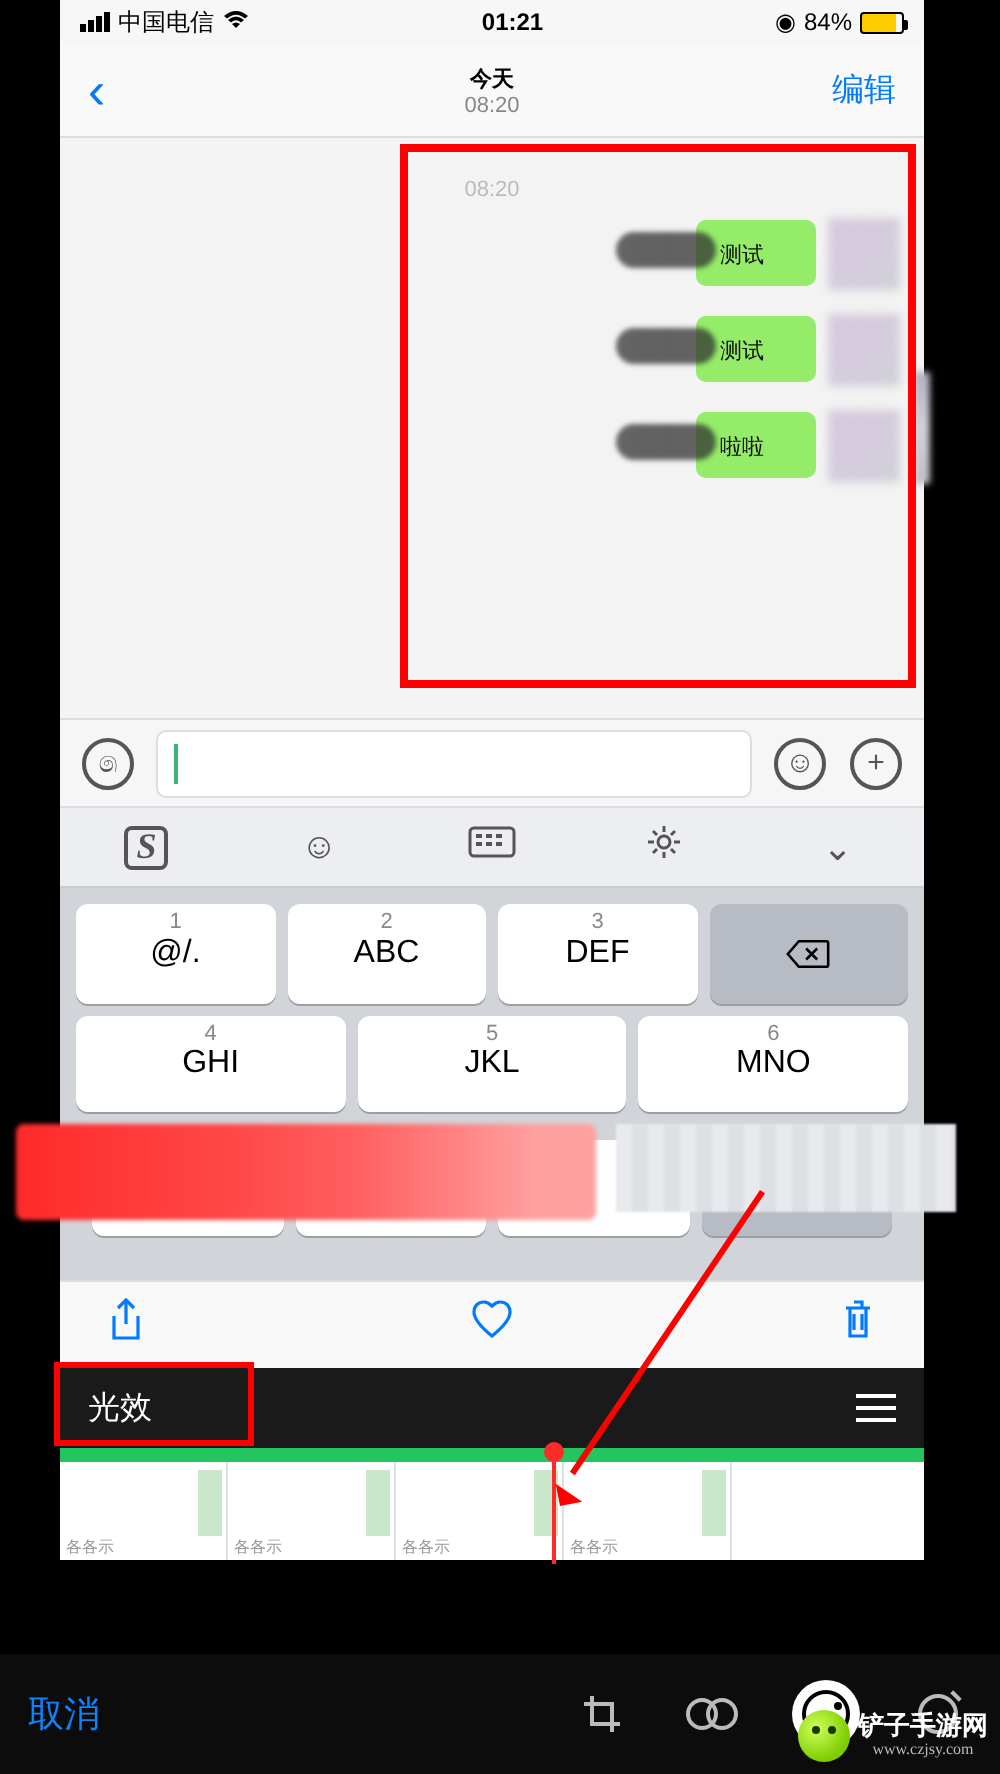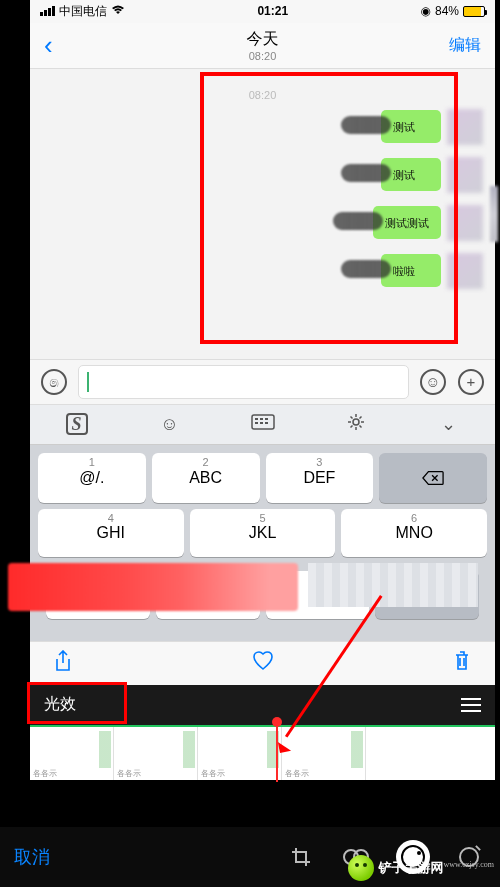--- a/index.html
+++ b/index.html
@@ -9,21 +9,21 @@
     font-family: -apple-system, "Helvetica Neue", Arial, sans-serif;
     background: #000;
     font-size: 14px;
     position: relative;
     overflow: hidden;
   }
   .phone-frame {
     position: absolute;
     left: 30px;
     top: 0;
-    width: 465px;
+    width: 432px;
     height: 780px;
     background: #4c1d95;
     display: flex;
     flex-direction: column;
   }
   
   .status-bar {
     height: 24px;
     background: #f7f7f7;
     display: flex;
@@ -50,21 +50,21 @@
     background: #f9f9f9;
     border-bottom: 1px solid #ddd;
     display: flex;
     align-items: center;
     justify-content: space-between;
     padding: 0 14px;
     position: relative;
   }
   .back-chevron { font-size:26px; color:#007aff; font-weight:300; }
   .nav-title { position:absolute; left:0; right:0; text-align:center; pointer-events:none;}
-  .nav-title .t1 { font-size:16px; font-weight:400; color:#000; }
+  .nav-title .t1 { font-size:11px; font-weight:700; color:#000; }
   .nav-title .t2 { font-size:11px; color:#888; }
   .nav-edit { color:#007aff; font-size:16px; }
 
   
   .chat-area {
     flex: 0 0 290px;
     background: #f3f3f3;
     position: relative;
     padding: 20px 12px 10px;
   }
@@ -241,21 +241,21 @@
   }
   .menu-lines{ display:flex;flex-direction:column;gap:4px;}
   .menu-lines span{ width:20px;height:2px;background:#fff; display:block;}
 
   
   .thumb-strip{
     height:58px;
     background:#fff;
     display:flex;
     position:relative;
-    border-top:2px solid #22c55e;
+    border-top:7px solid #22c55e;
   }
   .thumb{
     width:84px;height:100%;
     border-right:1px solid #e0e0e0;
     background:
       linear-gradient(#fff,#fff) padding-box,
       repeating-linear-gradient(180deg, transparent 0 4px, #333 4px 5px) 6px 6px/70px 40px no-repeat;
     position:relative;
   }
   .thumb::before{
@@ -335,21 +335,21 @@
     font-size:12px;
   }
   .wm-logo{
     width:26px;height:26px;
     background:radial-gradient(circle at 35% 35%, #cfff5a, #7ccc00 70%);
     border-radius:50%;
     position:relative;
   }
   .wm-eye{position:absolute;width:4px;height:4px;background:#163a00;border-radius:50%;top:8px;}
   .wm-eye.l{left:7px}.wm-eye.r{left:15px}
-  .wm-text{display:flex;line-height:1.1;text-align:center;}
+  .wm-text{display:flex;flex-direction:column;line-height:1.1;text-align:center;}
   .wm-text .t1{font-weight:bold;font-size:13px;}
   .wm-text .t2{font-size:8px;color:#bbb;font-family:Liberation Serif, serif;}
 </style>
 </head>
 <body>
 
 <div class="phone-frame">
 
   <div class="status-bar">
     <div class="status-left">
@@ -393,29 +393,20 @@
         <span class="bubble-text">测试</span>
       </div>
       <div class="avatar">
           <div class="avatar-inner"></div>
         </div>
     </div>
     <div class="msg-row">
       <div class="bubble">
         <div class="scribble"></div>
         <span class="bubble-text">测试</span>
-      </div>
-      <div class="avatar">
-          <div class="avatar-inner"></div>
-        </div>
-    </div>
-    <div class="msg-row">
-      <div class="bubble">
-        <div class="scribble"></div>
-        <span class="bubble-text">测试测试</span>
       </div>
       <div class="avatar">
           <div class="avatar-inner"></div>
         </div>
     </div>
     <div class="msg-row">
       <div class="bubble">
         <div class="scribble"></div>
         <span class="bubble-text">啦啦</span>
       </div>

